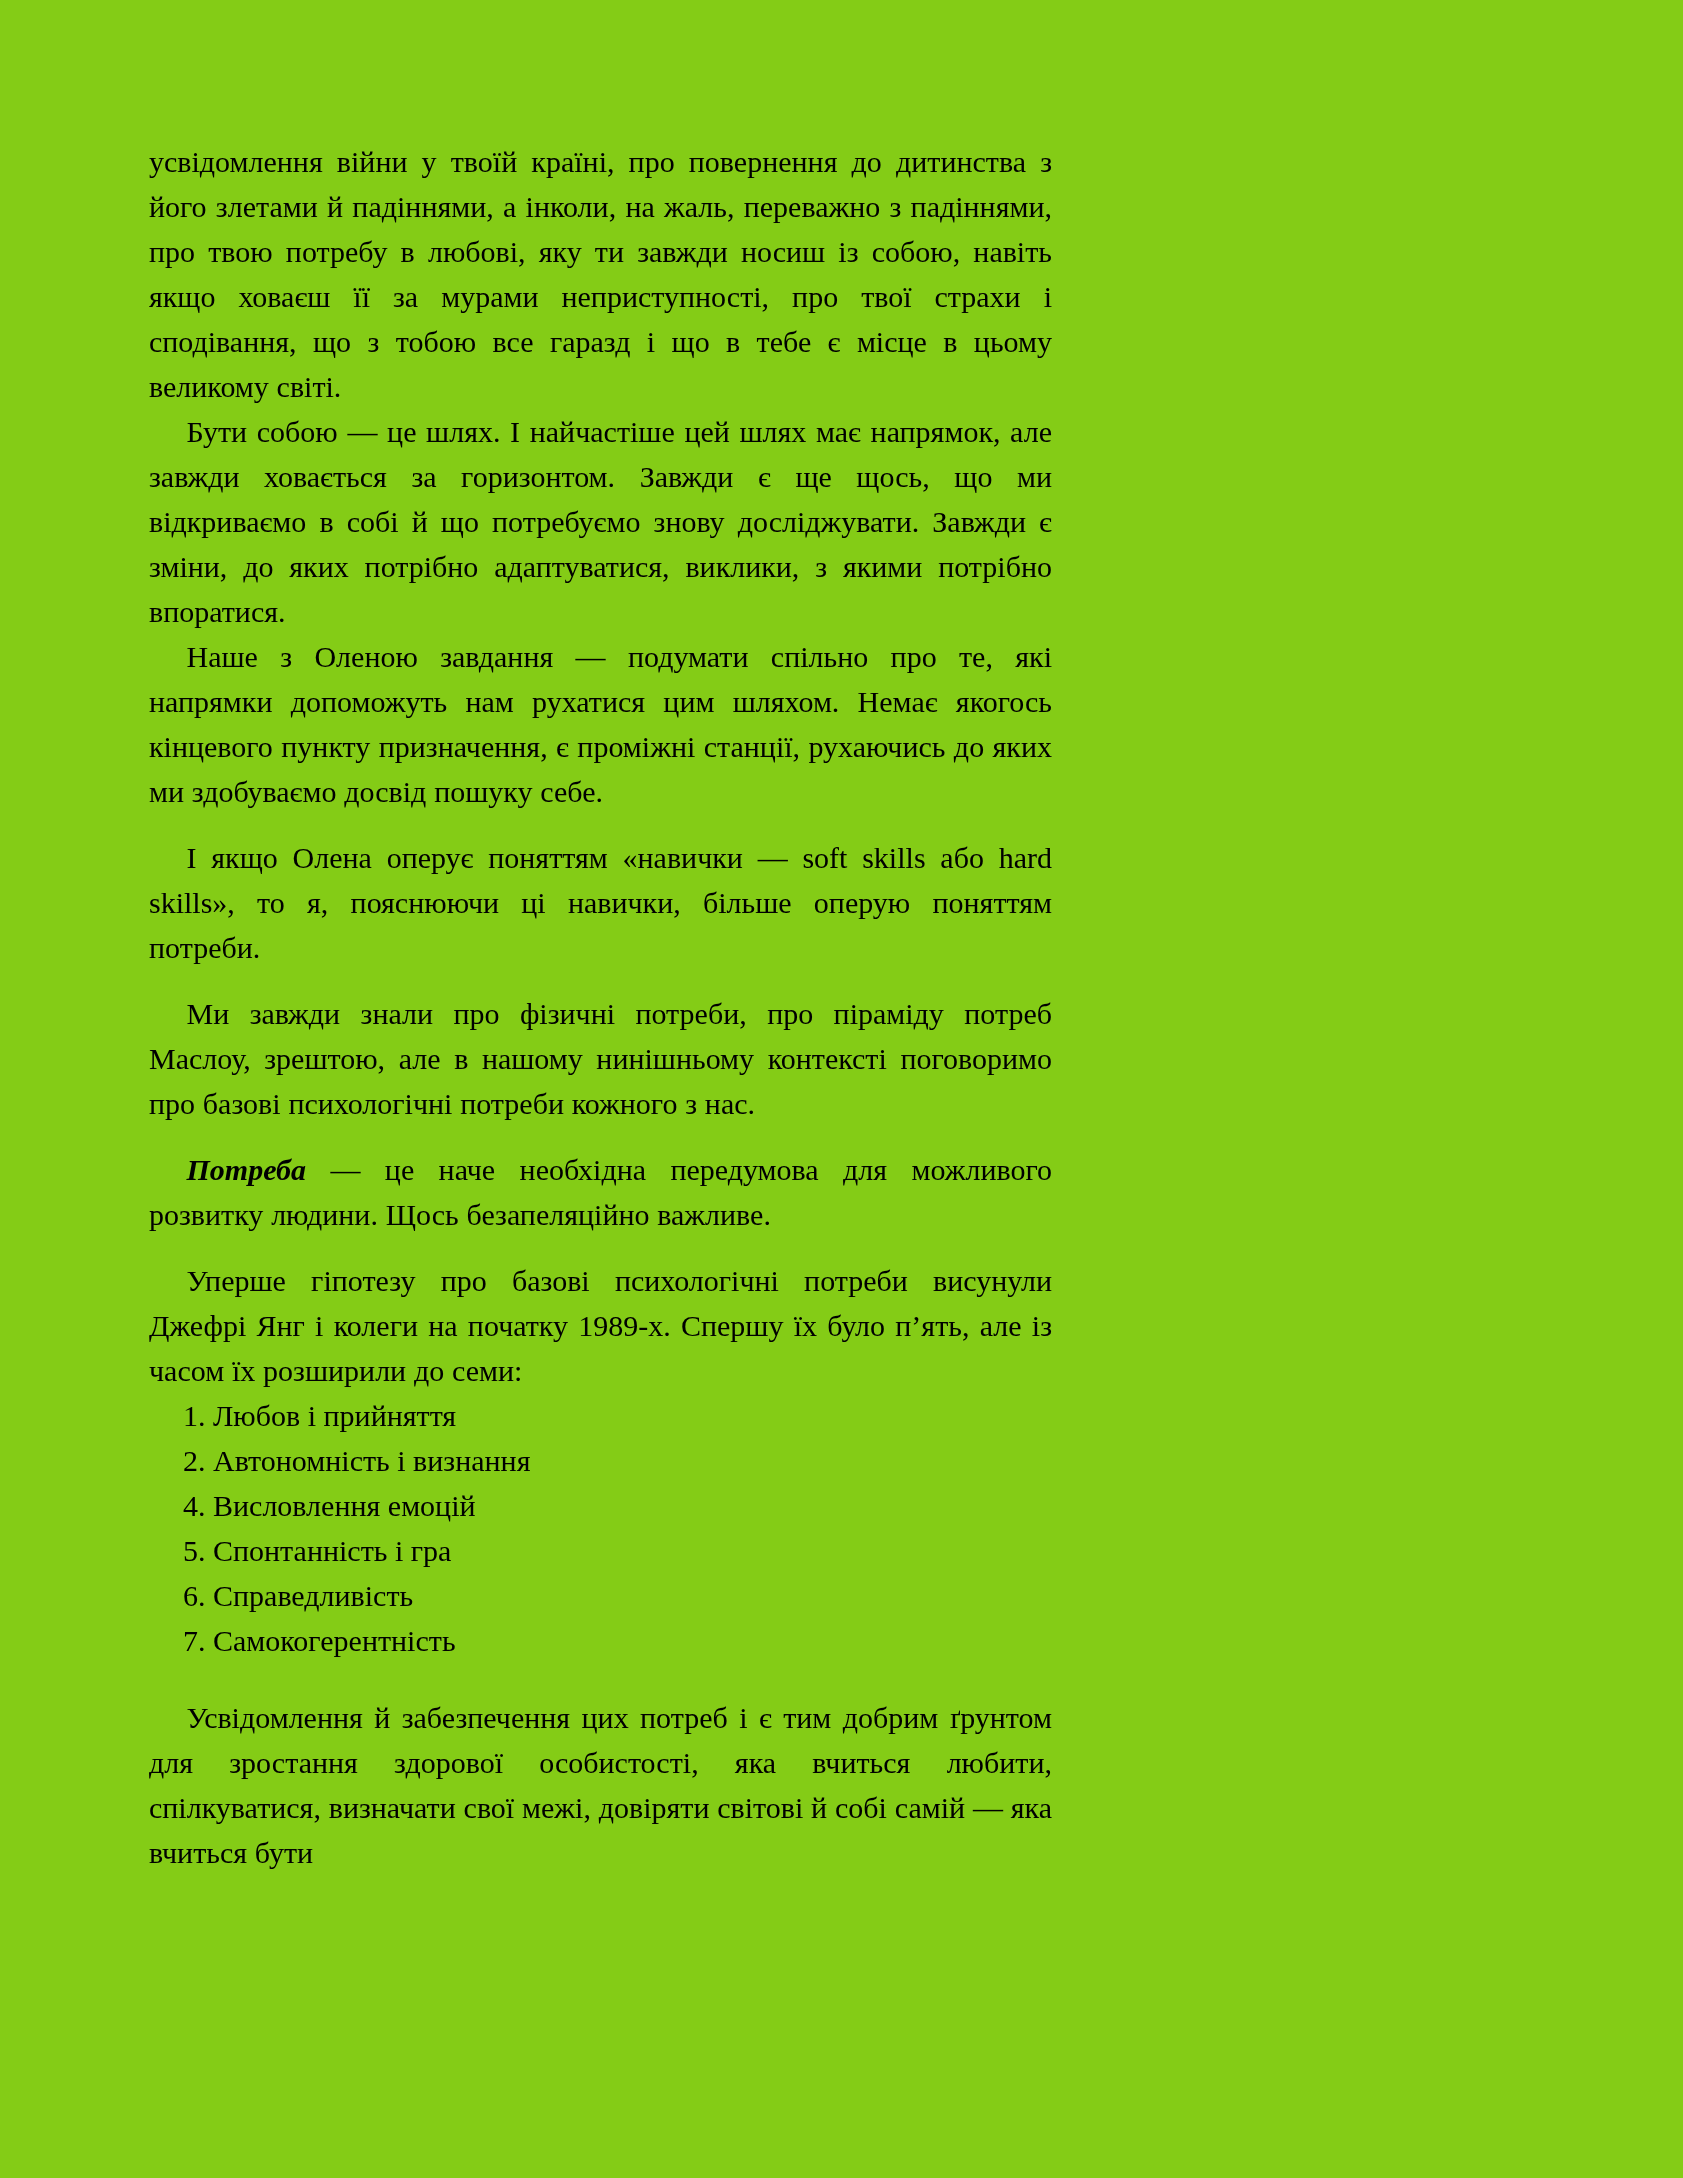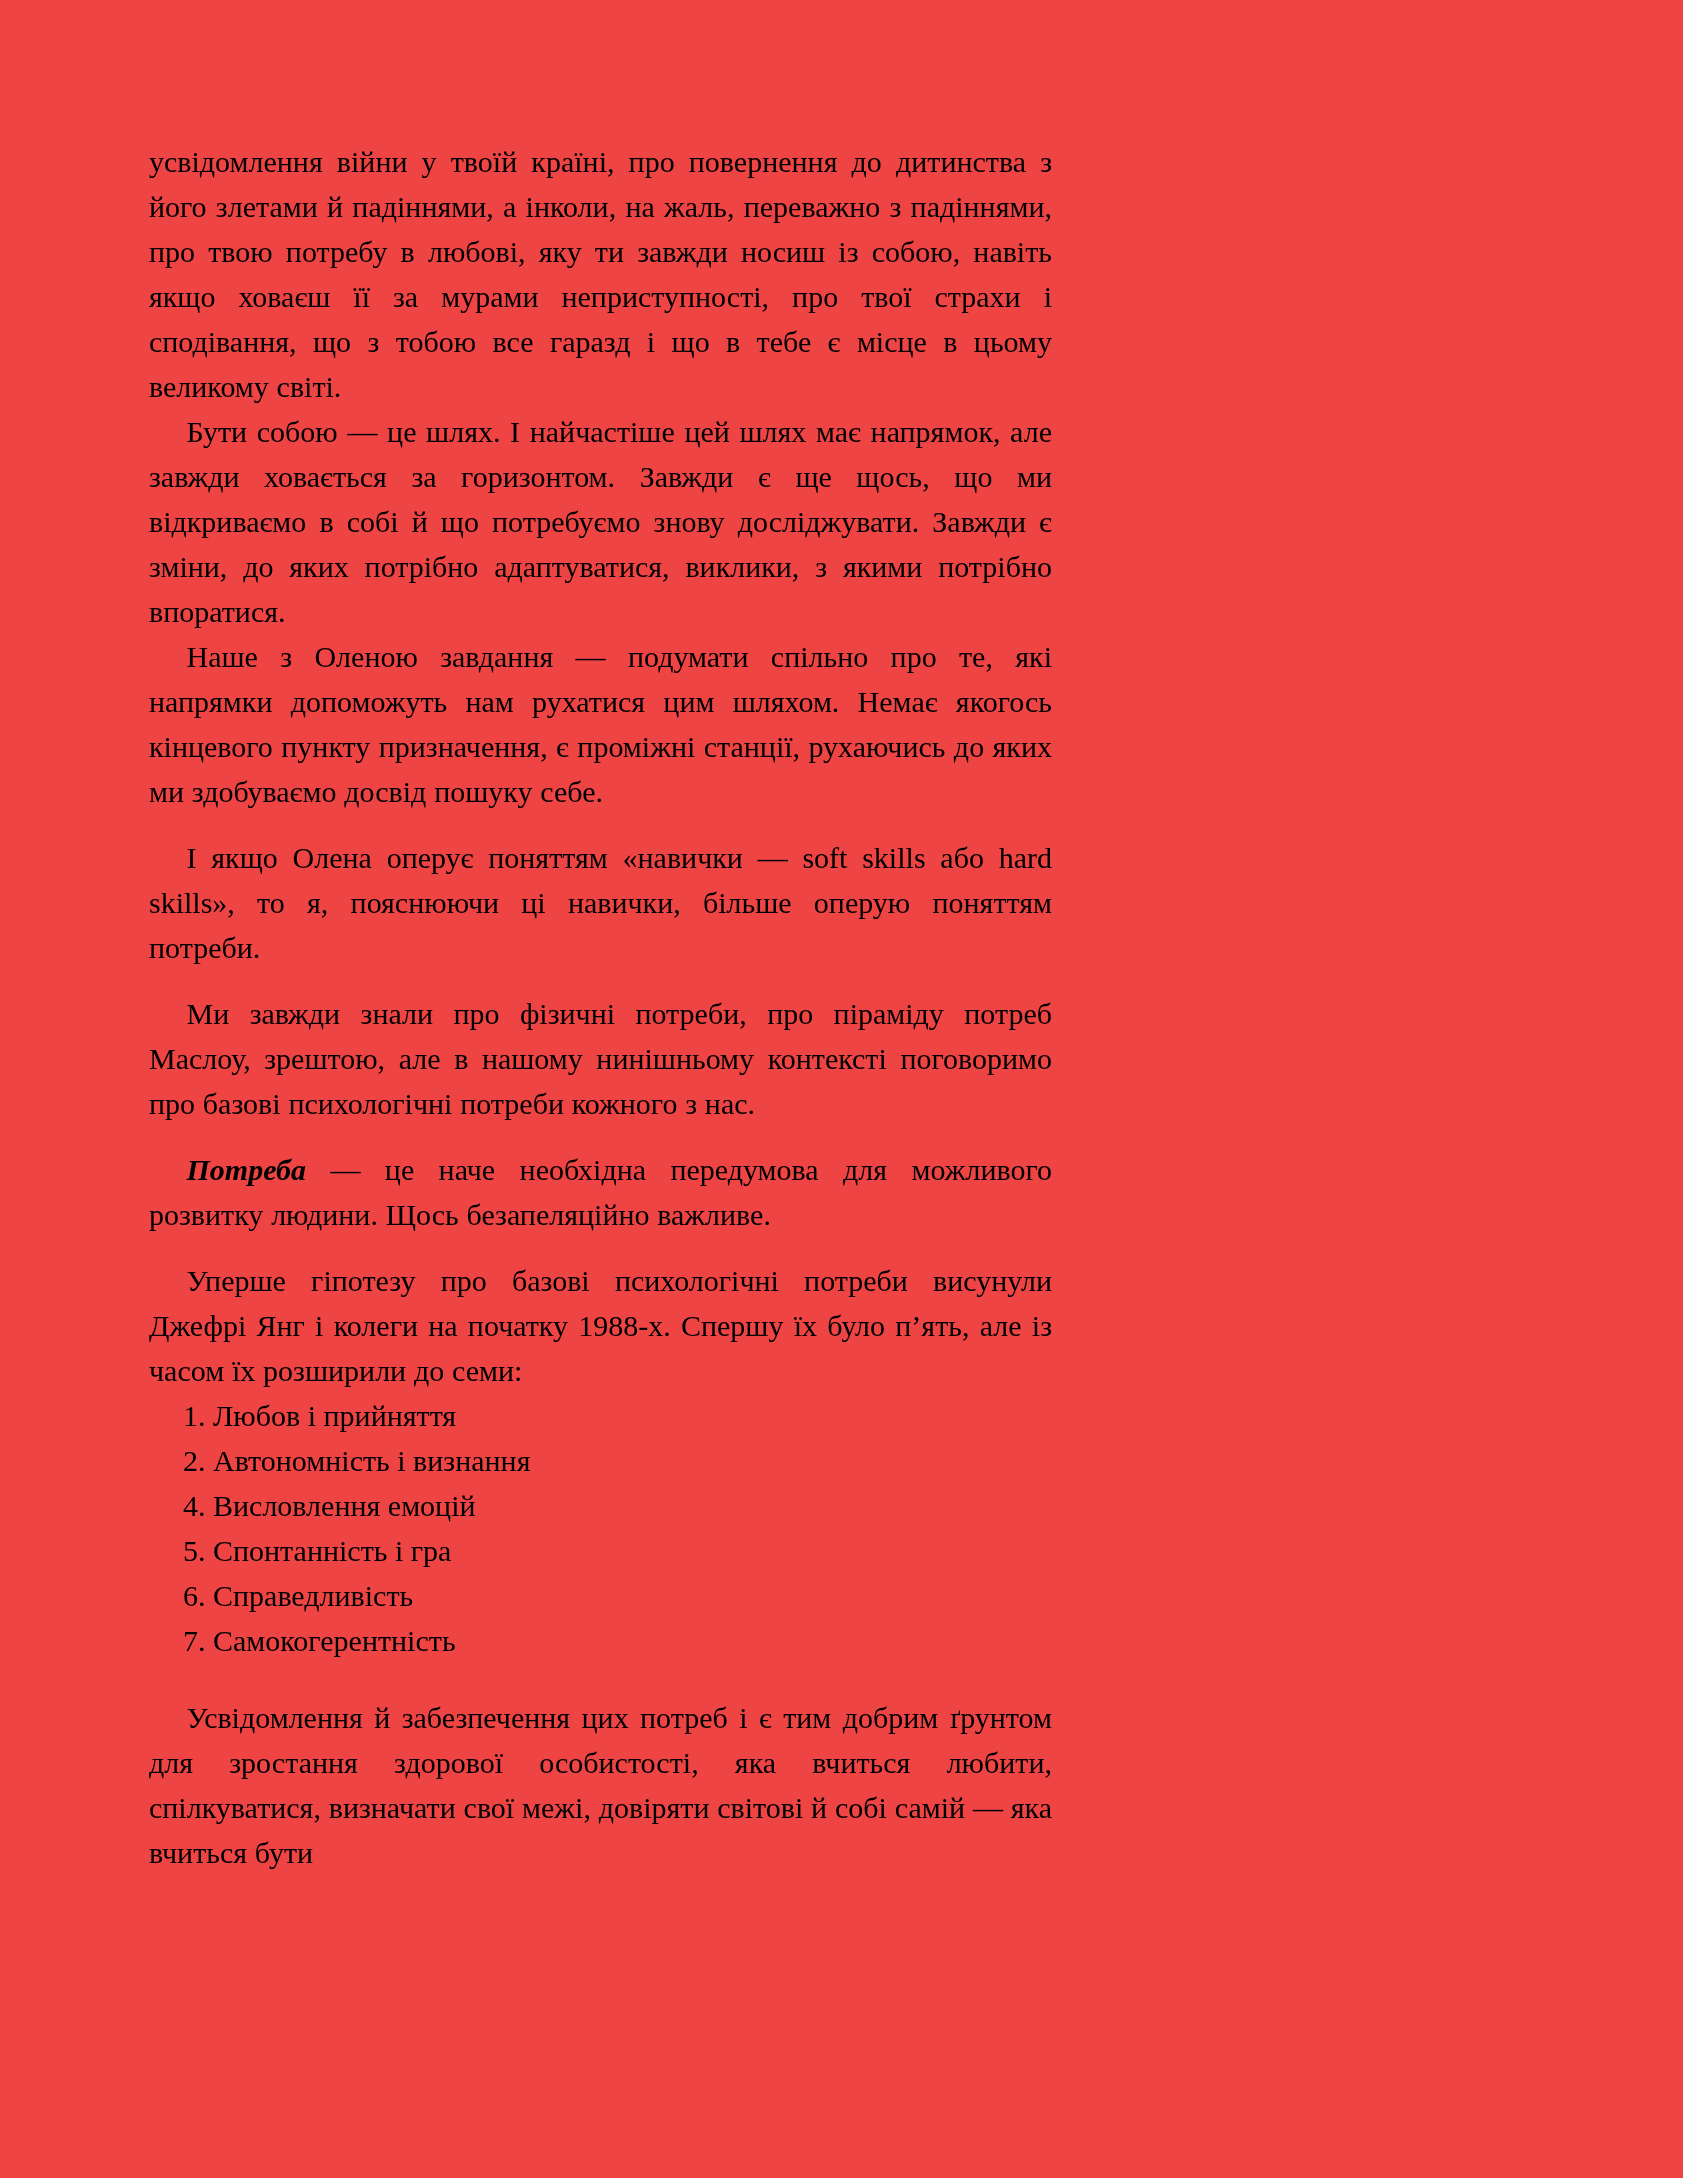--- a/index.html
+++ b/index.html
@@ -13,21 +13,21 @@
     height: 2178px;
     font-family: "Liberation Serif", "DejaVu Serif", serif;
     color: #000000;
     -webkit-font-smoothing: antialiased;
   }
 
   .page {
     position: relative;
     width: 1683px;
     height: 2178px;
-    background: #ef4444;
+    background: #84cc16;
     box-sizing: border-box;
   }
 
   .text-column {
     position: absolute;
     left: 149px;
     top: 139px;
     width: 903px;
   }
 
@@ -93,21 +93,21 @@
     <p class="body-par indent">Бути собою — це шлях. І найчастіше цей шлях має напрямок, але завжди ховається за горизонтом. Завжди є ще щось, що ми відкриваємо в собі й що потребуємо знову досліджувати. Завжди є зміни, до яких потрібно адаптуватися, виклики, з якими потрібно впоратися.</p>
 
     <p class="body-par indent">Наше з Оленою завдання — подумати спільно про те, які напрямки допоможуть нам рухатися цим шляхом. Немає якогось кінцевого пункту призначення, є проміжні станції, рухаючись до яких ми здобуваємо досвід пошуку себе.</p>
 
     <p class="body-par indent last-line-left">І якщо Олена оперує поняттям «навички — soft skills або hard skills», то я, пояснюючи ці навички, більше оперую поняттям потреби.</p>
 
     <p class="body-par indent last-line-left">Ми завжди знали про фізичні потреби, про піраміду потреб Маслоу, зрештою, але в нашому нинішньому контексті поговоримо про базові психологічні потреби кожного з нас.</p>
 
     <p class="body-par indent last-line-left"><span class="term">Потреба</span><span> — це наче необхідна передумова для можливого розвитку людини. Щось безапеляційно важливе.</span></p>
 
-    <p class="body-par indent last-line-left">Уперше гіпотезу про базові психологічні потреби висунули Джефрі Янг і колеги на початку 1988-х. Спершу їх було п’ять, але із часом їх розширили до семи:</p>
+    <p class="body-par indent last-line-left">Уперше гіпотезу про базові психологічні потреби висунули Джефрі Янг і колеги на початку 1989-х. Спершу їх було п’ять, але із часом їх розширили до семи:</p>
 
     <ol class="needs-list">
       <li><span class="list-num">1.</span> <span>Любов і прийняття</span></li>
       <li><span class="list-num">2.</span> <span>Автономність і визнання</span></li>
       <li><span class="list-num">4.</span> <span>Висловлення емоцій</span></li>
       <li><span class="list-num">5.</span> <span>Спонтанність і гра</span></li>
       <li><span class="list-num">6.</span> <span>Справедливість</span></li>
       <li><span class="list-num">7.</span> <span>Самокогерентність</span></li>
     </ol>
 

